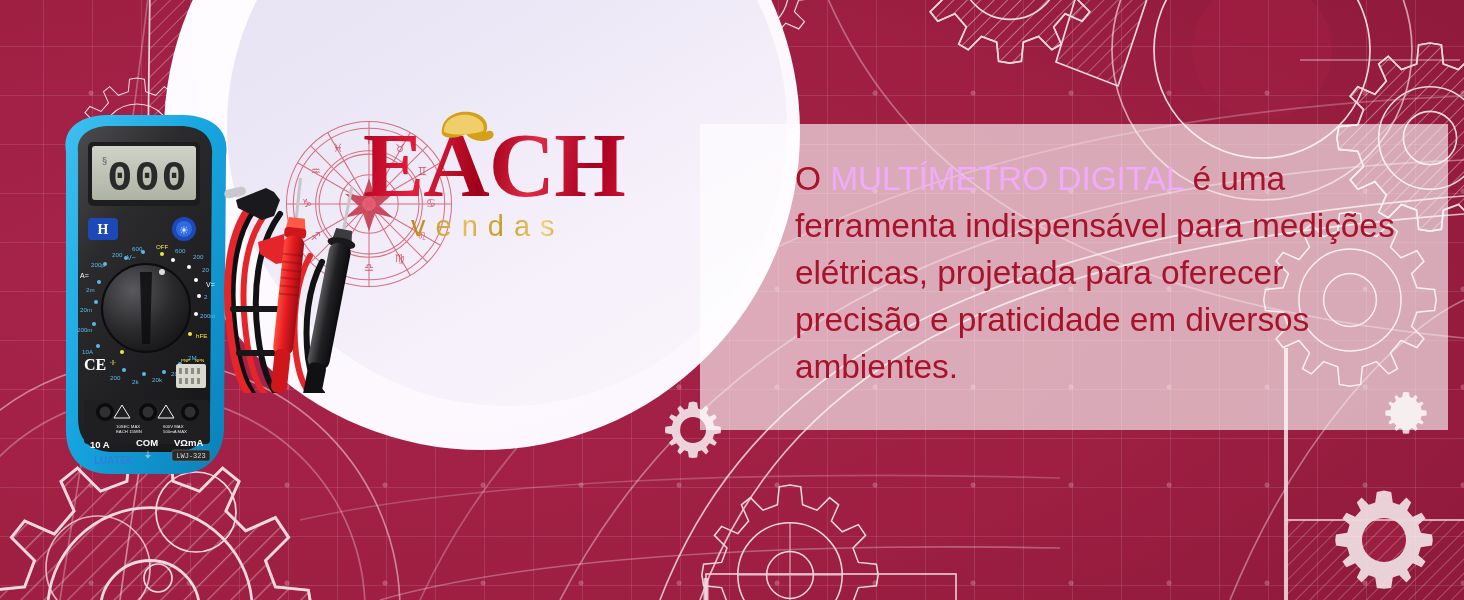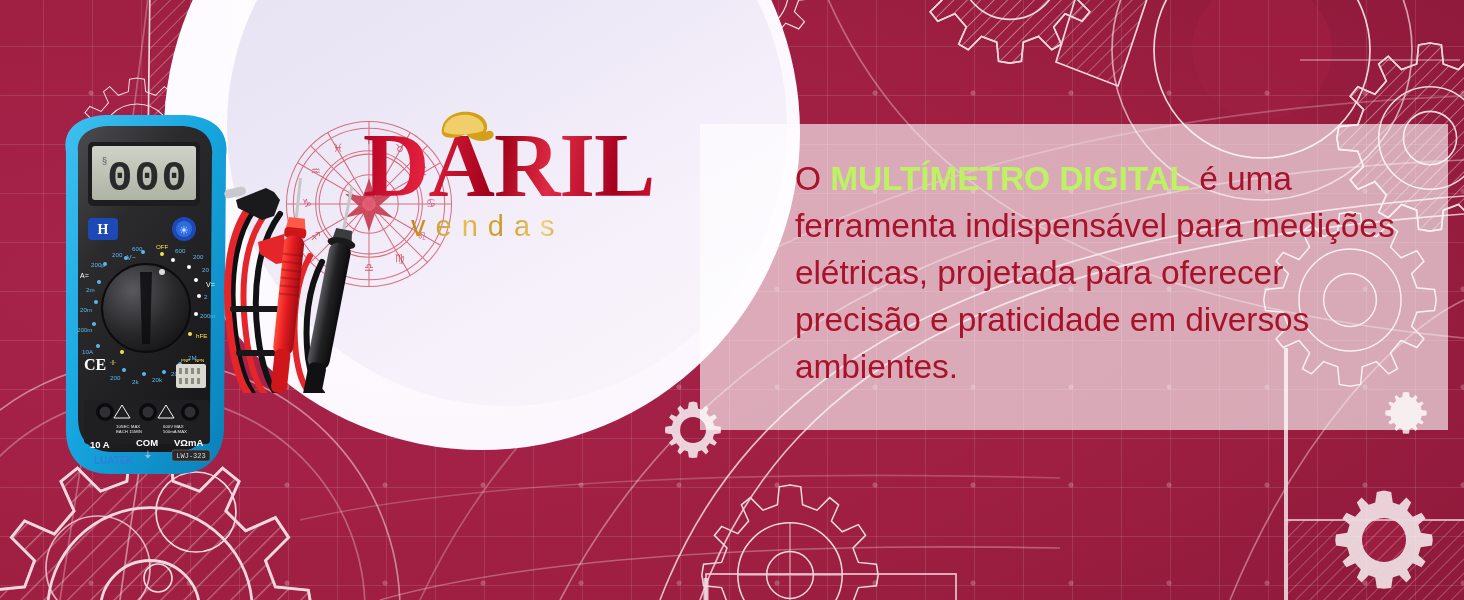--- a/index.html
+++ b/index.html
@@ -68,21 +68,21 @@
   
   .copy{
     position:absolute;
     left:795px; top:155px;
     width:600px;
     color:#a8122b;
     font-size:33.5px;
     line-height:47px;
     letter-spacing:-0.1px;
   }
-  .copy b{font-weight:700;color:#bef264;}
+  .copy b{font-weight:400;color:#f0abfc;}
 
   
   .logo-wrap{
     position:absolute;
     left:281px; top:108px;
     width:320px; height:175px;
   }
   .logo-word{
     position:absolute;
     left:82px; top:11px;
@@ -301,21 +301,21 @@
       <text x="0" y="78">♎</text>
         <text x="-36" y="68">♏</text>
         <text x="-62" y="42">♐</text>
       <text x="-72" y="4">♑</text>
         <text x="-62" y="-34">♒</text>
         <text x="-36" y="-60">♓</text>
     </g>
   </svg>
 
   <div class="logo-wrap">
-    <div class="logo-word nosel">DARIL</div>
+    <div class="logo-word nosel">EACH</div>
 
     <svg style="position:absolute;left:155px;top:0px;width:60px;height:36px" viewBox="0 0 60 36">
       <path d="M6,26 C4,10 20,2 34,4 C48,6 54,16 50,24 C56,20 60,26 56,30 C48,36 34,32 30,26 C22,30 10,32 6,26 Z" fill="#d4a017"></path>
       <path d="M8,24 C7,12 20,5 33,7 C44,9 50,17 47,23 C36,27 18,28 8,24 Z" fill="#f0cf6a"></path>
     </svg>
     <div class="logo-sub nosel">vendas</div>
   </div>
 
   <svg class="device" viewBox="0 0 200 370">
     <defs>

